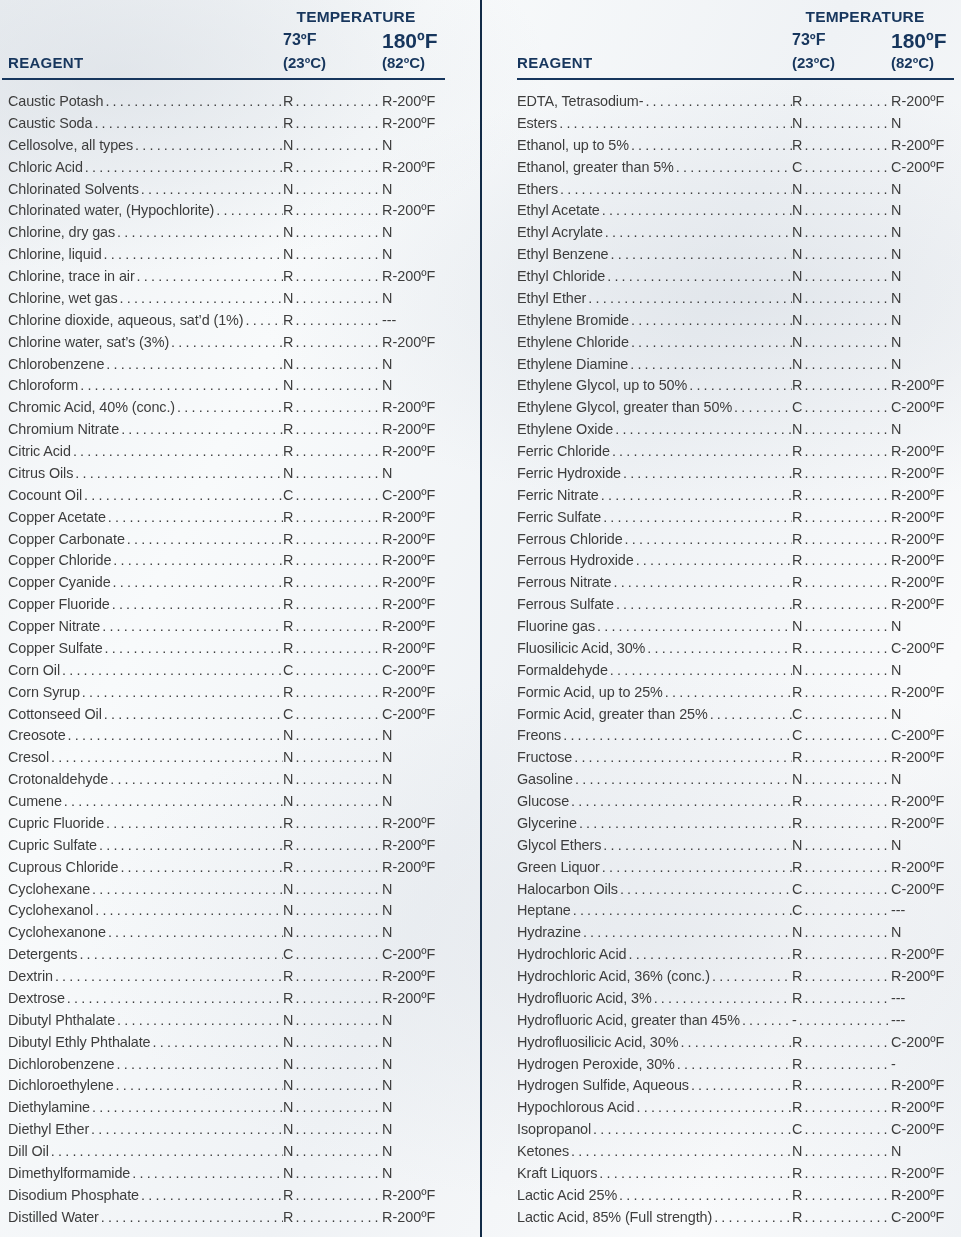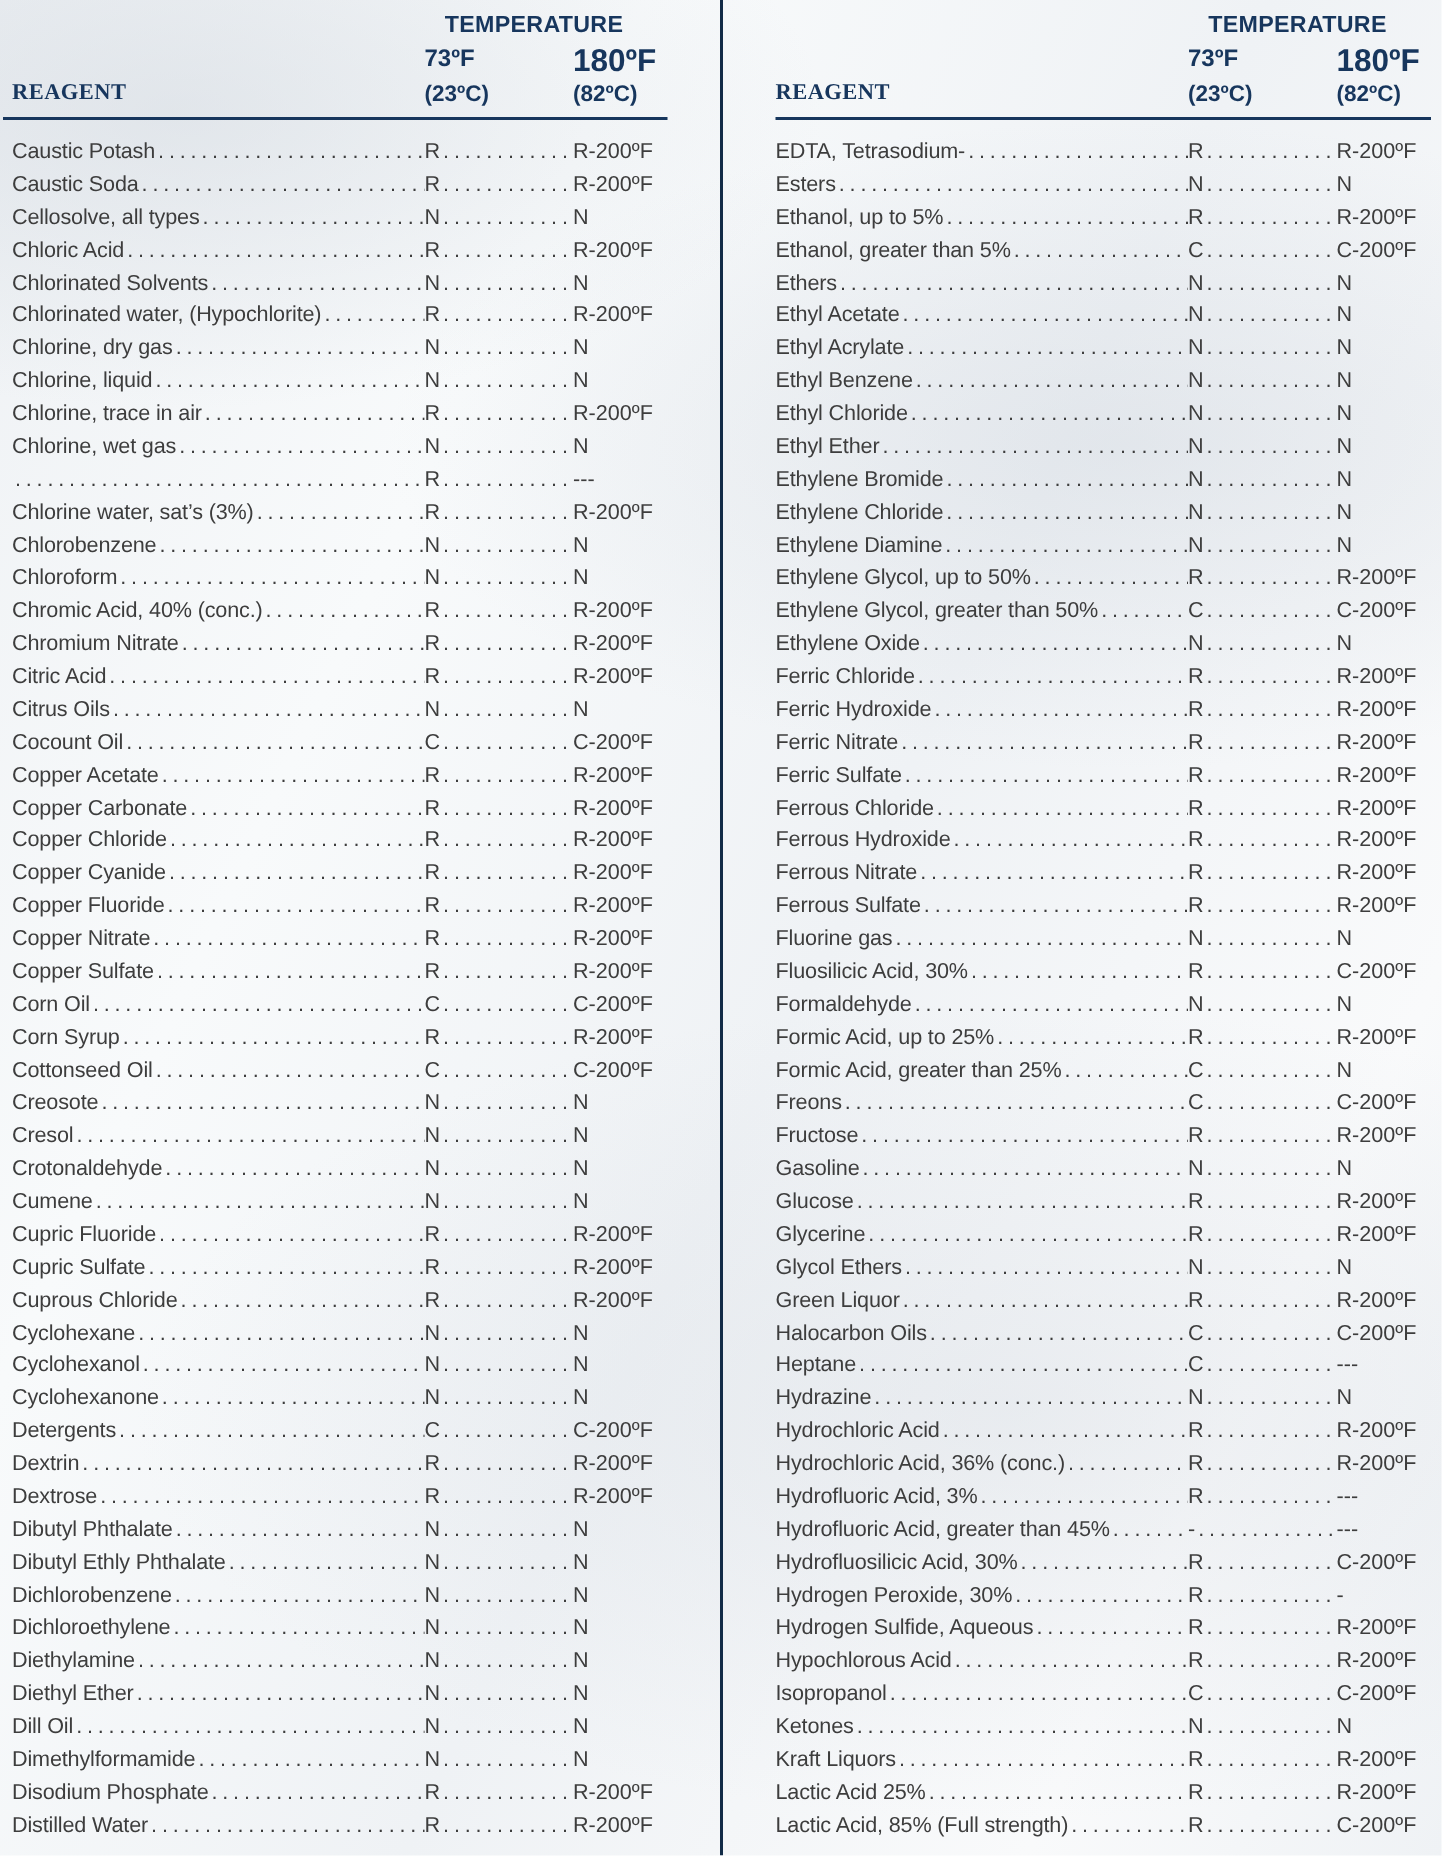--- a/index.html
+++ b/index.html
@@ -24,21 +24,21 @@
   .col { position:absolute; top:0; width:437px; }
   .col-left  { left:8px; }
   .col-right { left:517px; }
 
   
   .hdr { position:relative; height:92px; color:var(--navy, #17365d); font-weight:bold; }
   .hdr div { position:absolute; white-space:nowrap; }
   .temp-label { left:275px; top:8px; width:162px; text-align:center; padding-right:16px; font-size:15.5px; letter-spacing:0.2px; }
   .t1f { left:275px; top:31px; font-size:16px; }
   .t2f { left:374px; top:29px; font-size:21px; }
-  .reagent-label { left:0; top:54px; font-size:15px; letter-spacing:0.3px;font-family:Liberation Serif, serif; }
+  .reagent-label { left:0; top:54px; font-size:15px; letter-spacing:0.3px; }
   .t1c { left:275px; top:54px; font-size:15px; }
   .t2c { left:374px; top:54px; font-size:15px;text-align:center; }
   .rule { left:-6px; top:78px; width:443px; height:2px; background:var(--navy, #17365d); }
   .col-right .rule { left:0; width:437px; }
 
   
   .rows { position:absolute; top:91px; left:0; width:437px; }
   .row {
     display:flex; align-items:baseline;
     height:21.88px; line-height:21.88px;
@@ -167,20 +167,21 @@
     <span class="name">Chlorine, wet gas</span>
     <span class="lead"></span>
     <span class="v1">
       <span class="v">N</span>
       <span class="lead"></span>
     </span>
     <span class="v2">N</span>
   </div>
 
   <div class="row">
+    <span class="name">Chlorine dioxide, aqueous, sat’d (1%)</span>
     <span class="lead"></span>
     <span class="v1">
       <span class="v">R</span>
       <span class="lead"></span>
     </span>
     <span class="v2">---</span>
   </div>
 
   <div class="row">
     <span class="name">Chlorine water, sat’s (3%)</span>

